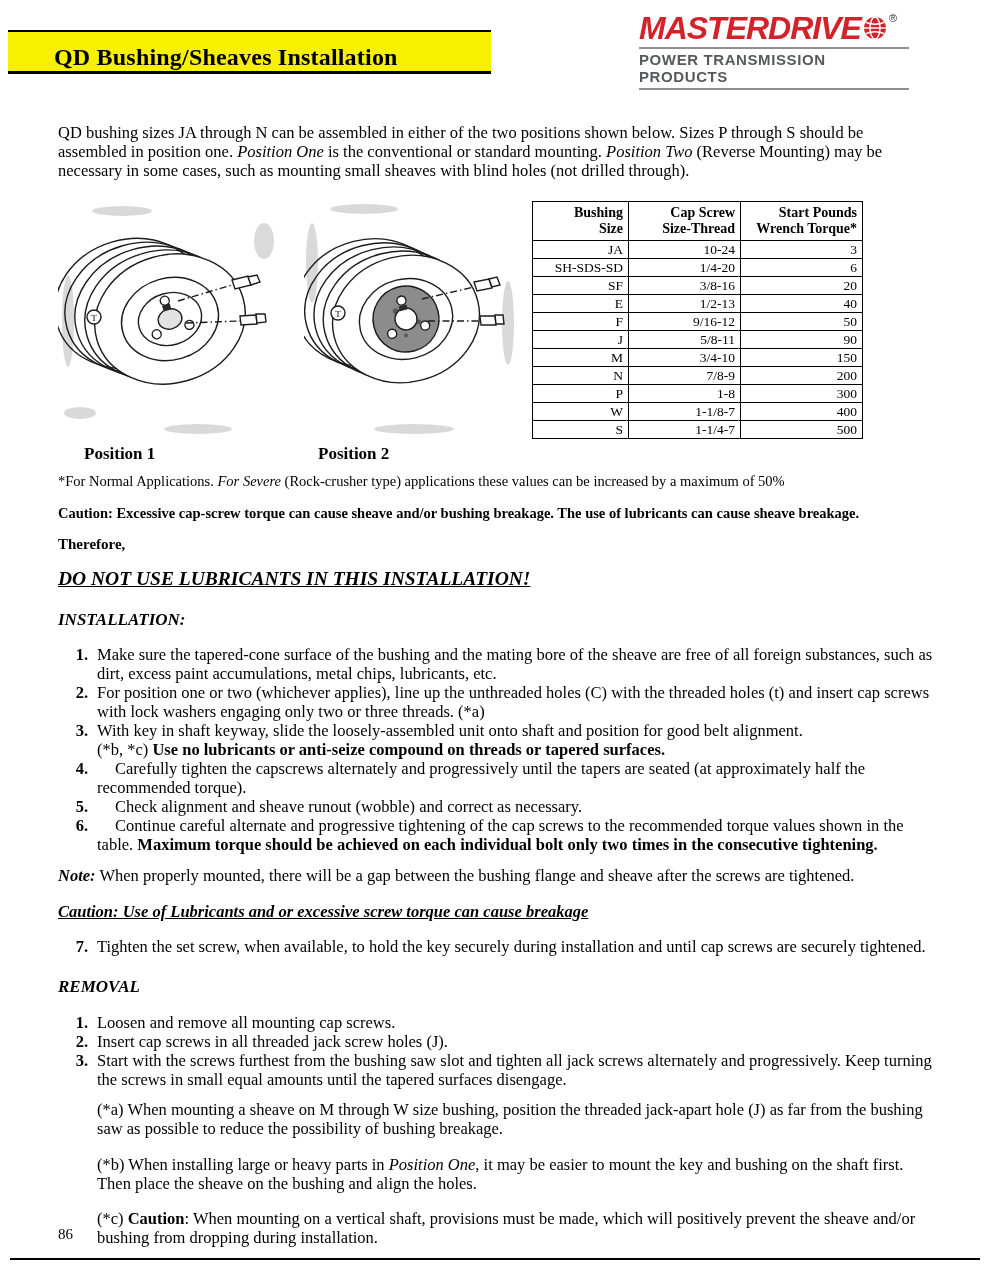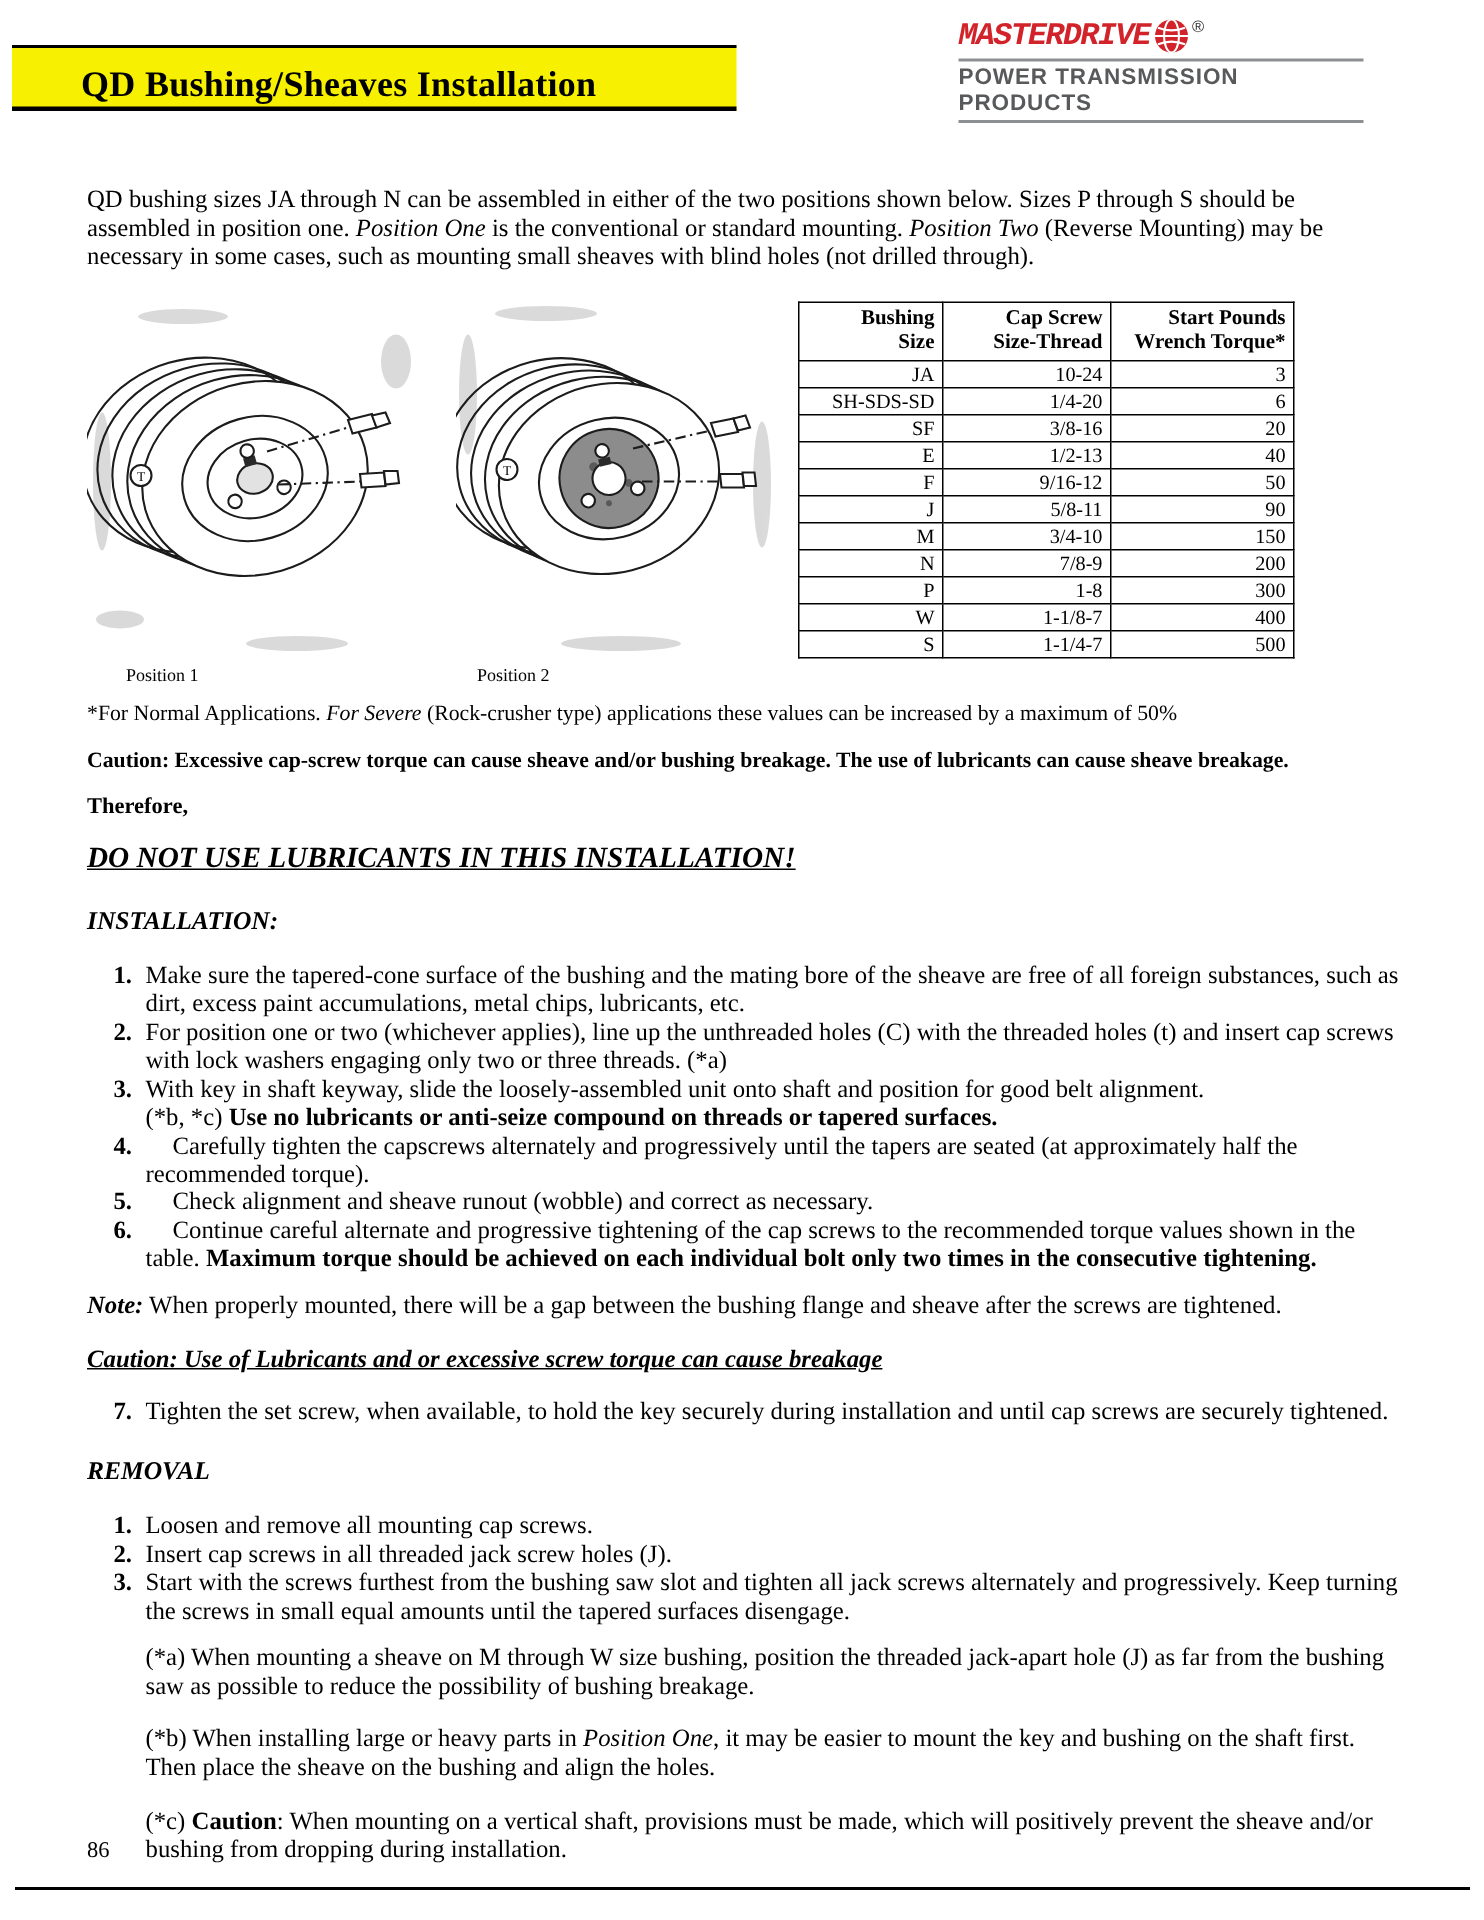--- a/index.html
+++ b/index.html
@@ -8,37 +8,37 @@
   .page{position:relative;width:989px;height:1280px;overflow:hidden;background:#fff}
 
   
   .title-band{position:absolute;left:8px;top:30px;width:483px;height:39px;
               background:var(--highlight-yellow,#F7F000);
               border-top:2px solid #000;border-bottom:3px solid #000;
               display:flex;align-items:flex-end}
   .title-band h1{font-size:24px;font-weight:bold;margin:0;padding-left:46px;letter-spacing:.2px}
   .brand{position:absolute;top:12px;right:80px;width:270px}
   .brand-row{display:flex;align-items:center;gap:2px;padding-bottom:3px}
-  .brand-name{font-family:Liberation Mono, monospace;font-style:italic;font-weight:bold;
-              font-size:21px;line-height:1;color:var(--brand-red,#D2232A);letter-spacing:-1px}
+  .brand-name{font-family:Liberation Sans, sans-serif;font-style:italic;font-weight:bold;
+              font-size:32px;line-height:1;color:var(--brand-red,#D2232A);letter-spacing:-1px}
   .globe{width:24px;height:24px;flex:none}
   .reg{font-family:"Liberation Sans",sans-serif;font-size:11px;color:#333;align-self:flex-start}
   .tagline{font-family:"Liberation Sans",sans-serif;font-weight:bold;font-size:15px;
            color:var(--tagline-gray,#58595B);letter-spacing:.6px;
            border-top:2px solid #8d8f92;border-bottom:2px solid #8d8f92;padding:2px 0 3px}
 
   
   .content{position:absolute;left:58px;top:118px;width:876px;font-size:16.5px;line-height:1.15}
   .intro{margin-top:6px}
 
   .fig-row{display:flex;align-items:flex-start;margin-top:22px}
   figure{margin:0}
   .fig1{width:222px}
   .fig2{width:212px;margin-left:24px}
-  figcaption{font-weight:normal;font-size:12px;margin-top:4px;padding-left:26px}
+  figcaption{font-weight:bold;font-size:17px;margin-top:4px;padding-left:26px}
   .fig2 figcaption{padding-left:14px}
 
   table.torque{margin-left:16px;margin-top:-2px;border-collapse:collapse}
   .torque th,.torque td{border:1px solid #000;text-align:right;font-size:13.5px;
                         padding:0 5px;height:17px;line-height:1.15}
   .torque th{font-weight:bold;padding:3px 5px;font-size:14px}
 
   .fn-line{font-size:14.5px;margin-top:10px}
   .caution-line{font-size:14.5px;font-weight:bold;margin-top:3px}
   .therefore{font-size:15px;font-weight:bold;margin-top:8px}

